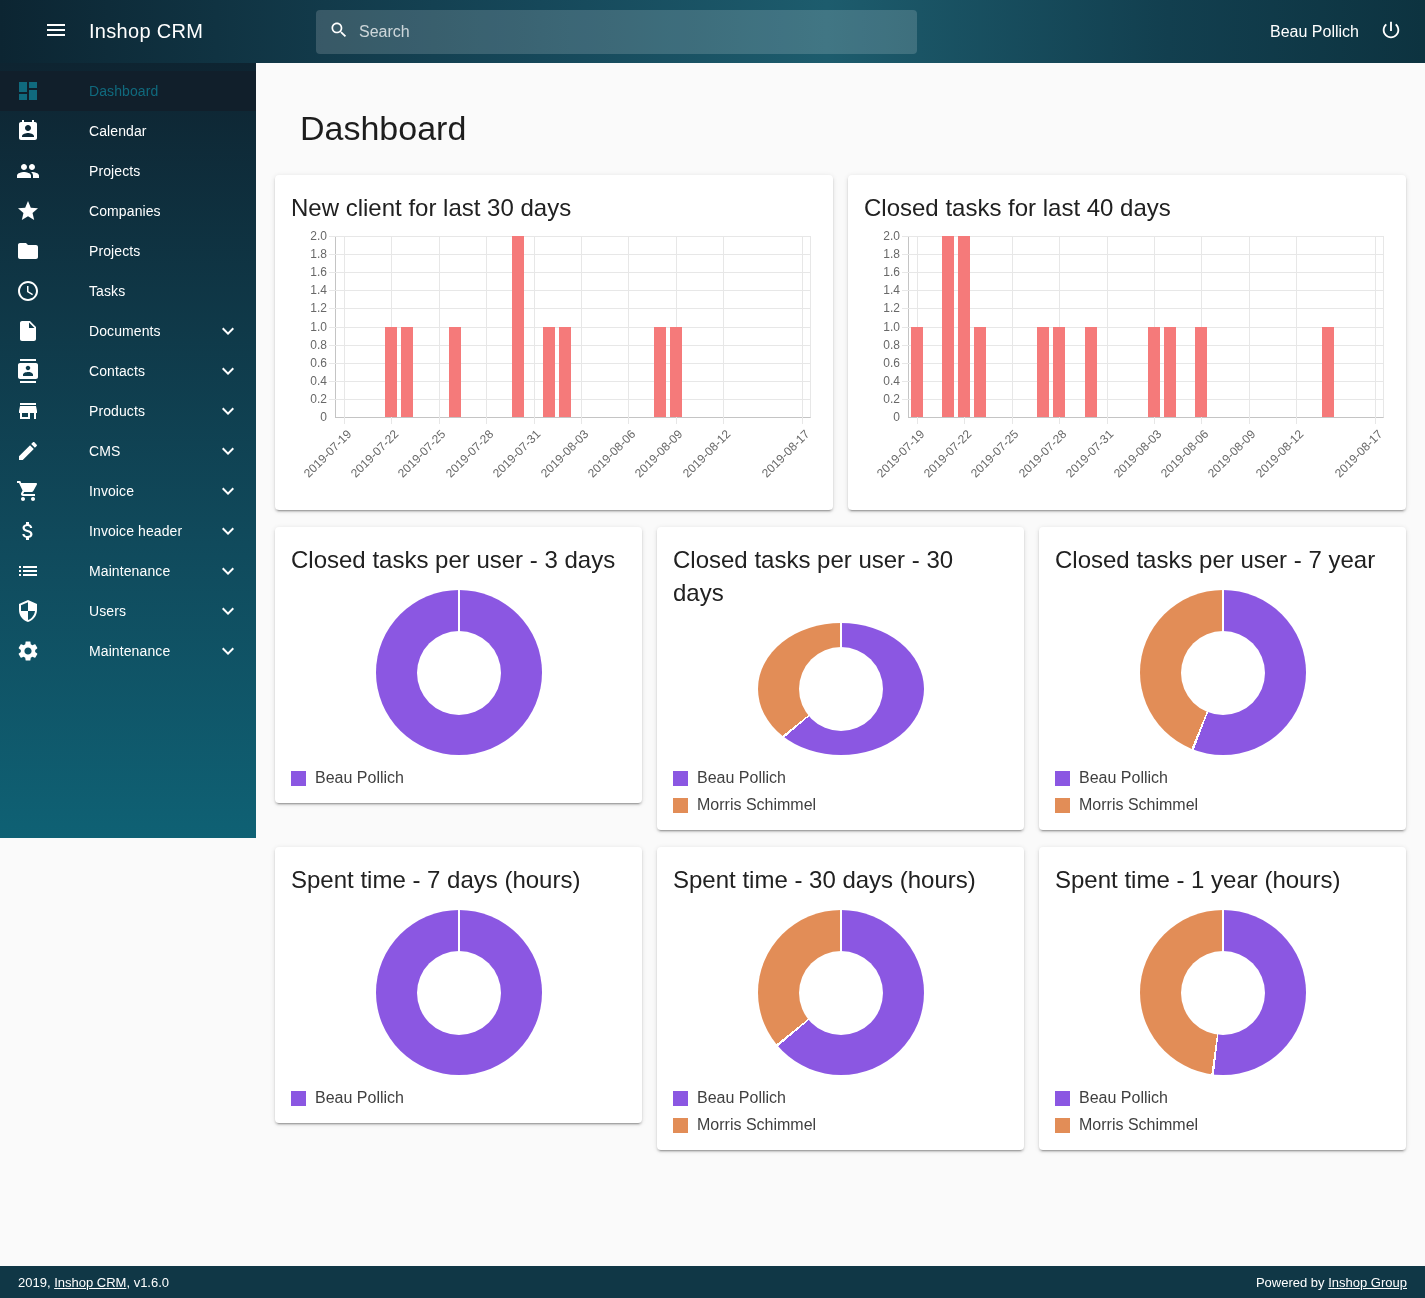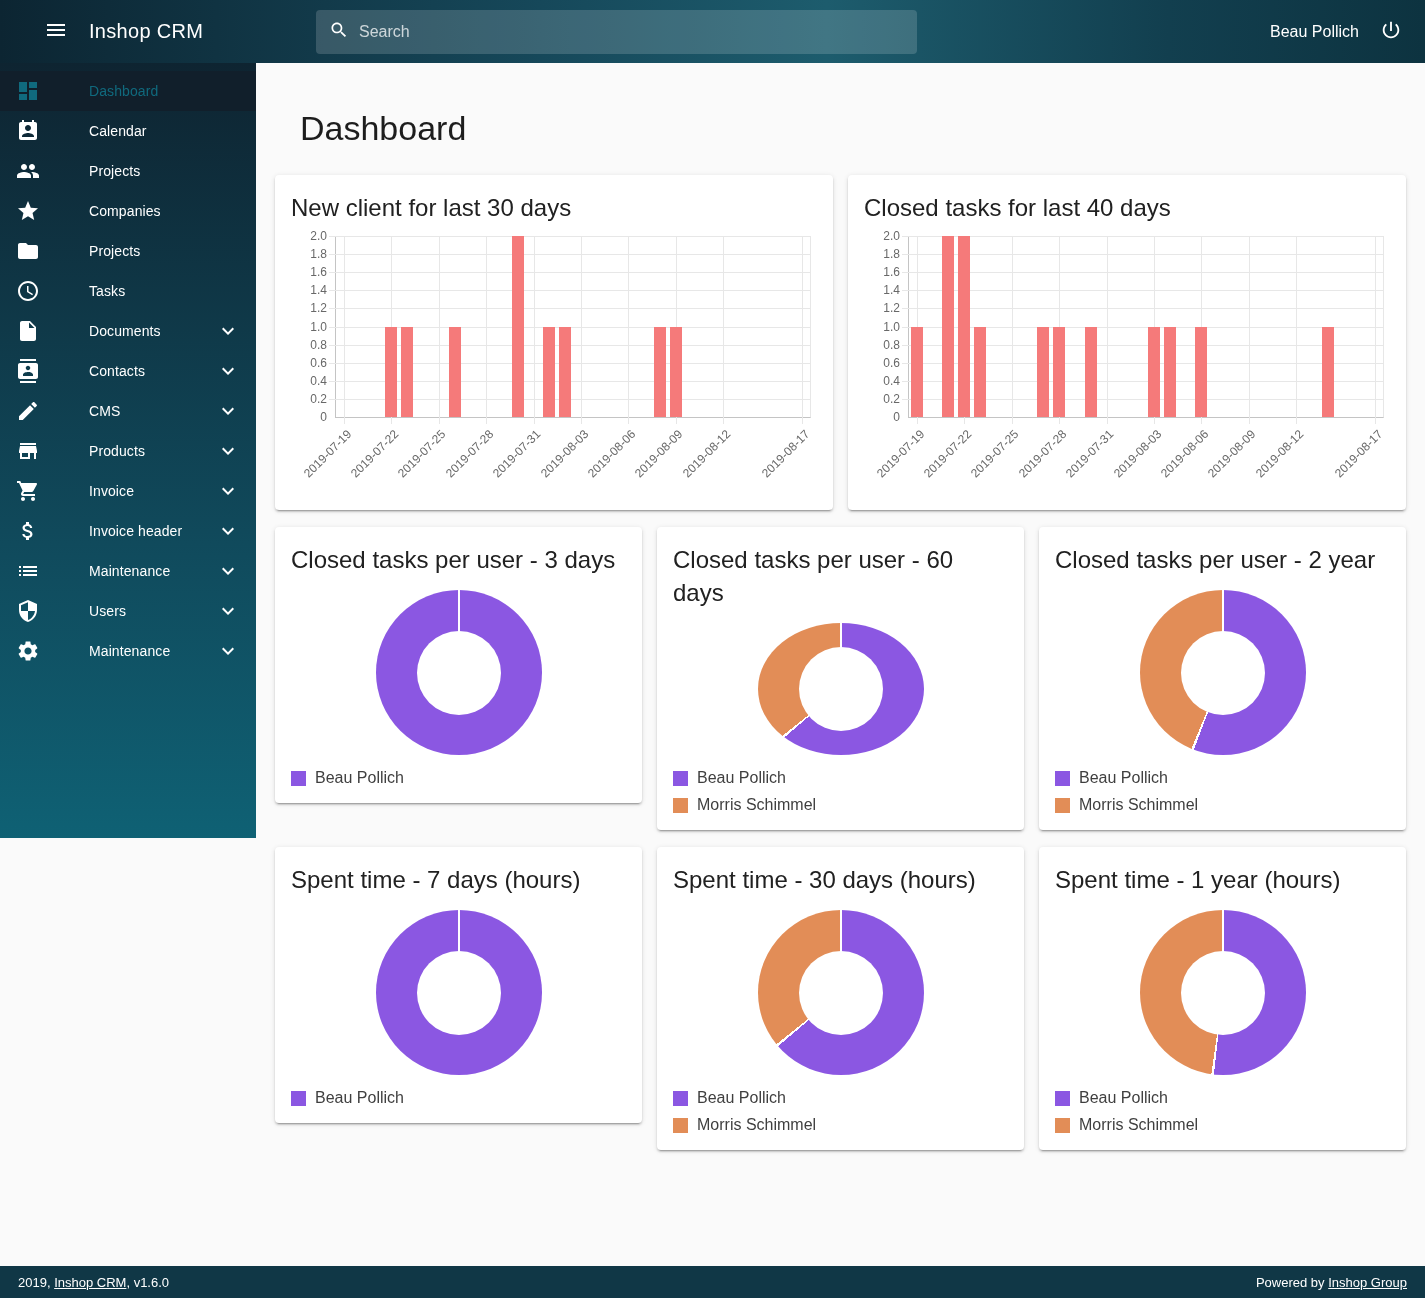--- a/index.html
+++ b/index.html
@@ -159,32 +159,32 @@
         <span class="nav-icon"><svg viewBox="0 0 24 24" width="24" height="24">
             <path d="M20 0H4v2h16V0zM4 24h16v-2H4v2zM20 4H4c-1.1 0-2 .9-2 2v12c0 1.1.9 2 2 2h16c1.1 0 2-.9 2-2V6c0-1.1-.9-2-2-2zm-8 2.75c1.24 0 2.25 1.01 2.25 2.25s-1.01 2.25-2.25 2.25S9.75 10.24 9.75 9 10.76 6.75 12 6.75zM17 17H7v-1.5c0-1.67 3.33-2.5 5-2.5s5 .83 5 2.5V17z" fill="currentColor"></path>
           </svg></span>
         <span class="nav-label">Contacts</span>
         <span class="nav-chevron"><svg viewBox="0 0 24 24" width="24" height="24">
             <path d="M7.41 8.59L12 13.17l4.59-4.58L18 10l-6 6-6-6 1.41-1.41z" fill="currentColor"></path>
           </svg></span>
       </div>
       <div class="nav-item">
         <span class="nav-icon"><svg viewBox="0 0 24 24" width="24" height="24">
+            <path d="M20 4H4v2h16V4zm1 10v-2l-1-5H4l-1 5v2h1v6h10v-6h4v6h2v-6h1zm-9 4H6v-4h6v4z" fill="currentColor"></path>
+          </svg></span>
+        <span class="nav-label">Products</span>
+        <span class="nav-chevron"><svg viewBox="0 0 24 24" width="24" height="24">
+            <path d="M7.41 8.59L12 13.17l4.59-4.58L18 10l-6 6-6-6 1.41-1.41z" fill="currentColor"></path>
+          </svg></span>
+      </div>
+      <div class="nav-item">
+        <span class="nav-icon"><svg viewBox="0 0 24 24" width="24" height="24">
             <path d="M3 17.25V21h3.75L17.81 9.94l-3.75-3.75L3 17.25zM20.71 7.04c.39-.39.39-1.02 0-1.41l-2.34-2.34c-.39-.39-1.02-.39-1.41 0l-1.83 1.83 3.75 3.75 1.83-1.83z" fill="currentColor"></path>
           </svg></span>
         <span class="nav-label">CMS</span>
-        <span class="nav-chevron"><svg viewBox="0 0 24 24" width="24" height="24">
-            <path d="M7.41 8.59L12 13.17l4.59-4.58L18 10l-6 6-6-6 1.41-1.41z" fill="currentColor"></path>
-          </svg></span>
-      </div>
-      <div class="nav-item">
-        <span class="nav-icon"><svg viewBox="0 0 24 24" width="24" height="24">
-            <path d="M20 4H4v2h16V4zm1 10v-2l-1-5H4l-1 5v2h1v6h10v-6h4v6h2v-6h1zm-9 4H6v-4h6v4z" fill="currentColor"></path>
-          </svg></span>
-        <span class="nav-label">Products</span>
         <span class="nav-chevron"><svg viewBox="0 0 24 24" width="24" height="24">
             <path d="M7.41 8.59L12 13.17l4.59-4.58L18 10l-6 6-6-6 1.41-1.41z" fill="currentColor"></path>
           </svg></span>
       </div>
       <div class="nav-item">
         <span class="nav-icon"><svg viewBox="0 0 24 24" width="24" height="24">
             <path d="M7 18c-1.1 0-1.99.9-1.99 2S5.9 22 7 22s2-.9 2-2-.9-2-2-2zM1 2v2h2l3.6 7.59-1.35 2.45c-.16.28-.25.61-.25.96 0 1.1.9 2 2 2h12v-2H7.42c-.14 0-.25-.11-.25-.25l.03-.12.9-1.63h7.45c.75 0 1.41-.41 1.75-1.03l3.58-6.49c.08-.14.12-.31.12-.48 0-.55-.45-1-1-1H5.21l-.94-2H1zm16 16c-1.1 0-1.99.9-1.99 2s.89 2 1.99 2 2-.9 2-2-.9-2-2-2z" fill="currentColor"></path>
           </svg></span>
         <span class="nav-label">Invoice</span>
         <span class="nav-chevron"><svg viewBox="0 0 24 24" width="24" height="24">
@@ -394,37 +394,37 @@
             <div class="hole"></div>
           </div>
           <div class="legend">
             <div class="legend-item">
               <span class="legend-swatch" style="background: rgb(139, 87, 226);"></span>
               <span>Beau Pollich</span>
             </div>
           </div>
         </div>
         <div class="card" style="height: 303px;">
-          <div class="card-title">Closed tasks per user - 60 days</div>
+          <div class="card-title">Closed tasks per user - 30 days</div>
           <div class="donut" style="background: conic-gradient(rgb(255, 255, 255) 0%, rgb(255, 255, 255) 0.25%, rgb(139, 87, 226) 0.25%, rgb(139, 87, 226) 63.75%, rgb(255, 255, 255) 63.75%, rgb(255, 255, 255) 64.25%, rgb(226, 141, 87) 64.25%, rgb(226, 141, 87) 99.75%, rgb(255, 255, 255) 99.75%, rgb(255, 255, 255) 100%);">
             <div class="hole"></div>
           </div>
           <div class="legend">
             <div class="legend-item">
               <span class="legend-swatch" style="background: rgb(139, 87, 226);"></span>
               <span>Beau Pollich</span>
             </div>
             <div class="legend-item">
               <span class="legend-swatch" style="background: rgb(226, 141, 87);"></span>
               <span>Morris Schimmel</span>
             </div>
           </div>
         </div>
         <div class="card" style="height: 303px;">
-          <div class="card-title">Closed tasks per user - 2 year</div>
+          <div class="card-title">Closed tasks per user - 7 year</div>
           <div class="donut" style="background: conic-gradient(rgb(255, 255, 255) 0%, rgb(255, 255, 255) 0.25%, rgb(139, 87, 226) 0.25%, rgb(139, 87, 226) 55.75%, rgb(255, 255, 255) 55.75%, rgb(255, 255, 255) 56.25%, rgb(226, 141, 87) 56.25%, rgb(226, 141, 87) 99.75%, rgb(255, 255, 255) 99.75%, rgb(255, 255, 255) 100%);">
             <div class="hole"></div>
           </div>
           <div class="legend">
             <div class="legend-item">
               <span class="legend-swatch" style="background: rgb(139, 87, 226);"></span>
               <span>Beau Pollich</span>
             </div>
             <div class="legend-item">
               <span class="legend-swatch" style="background: rgb(226, 141, 87);"></span>

